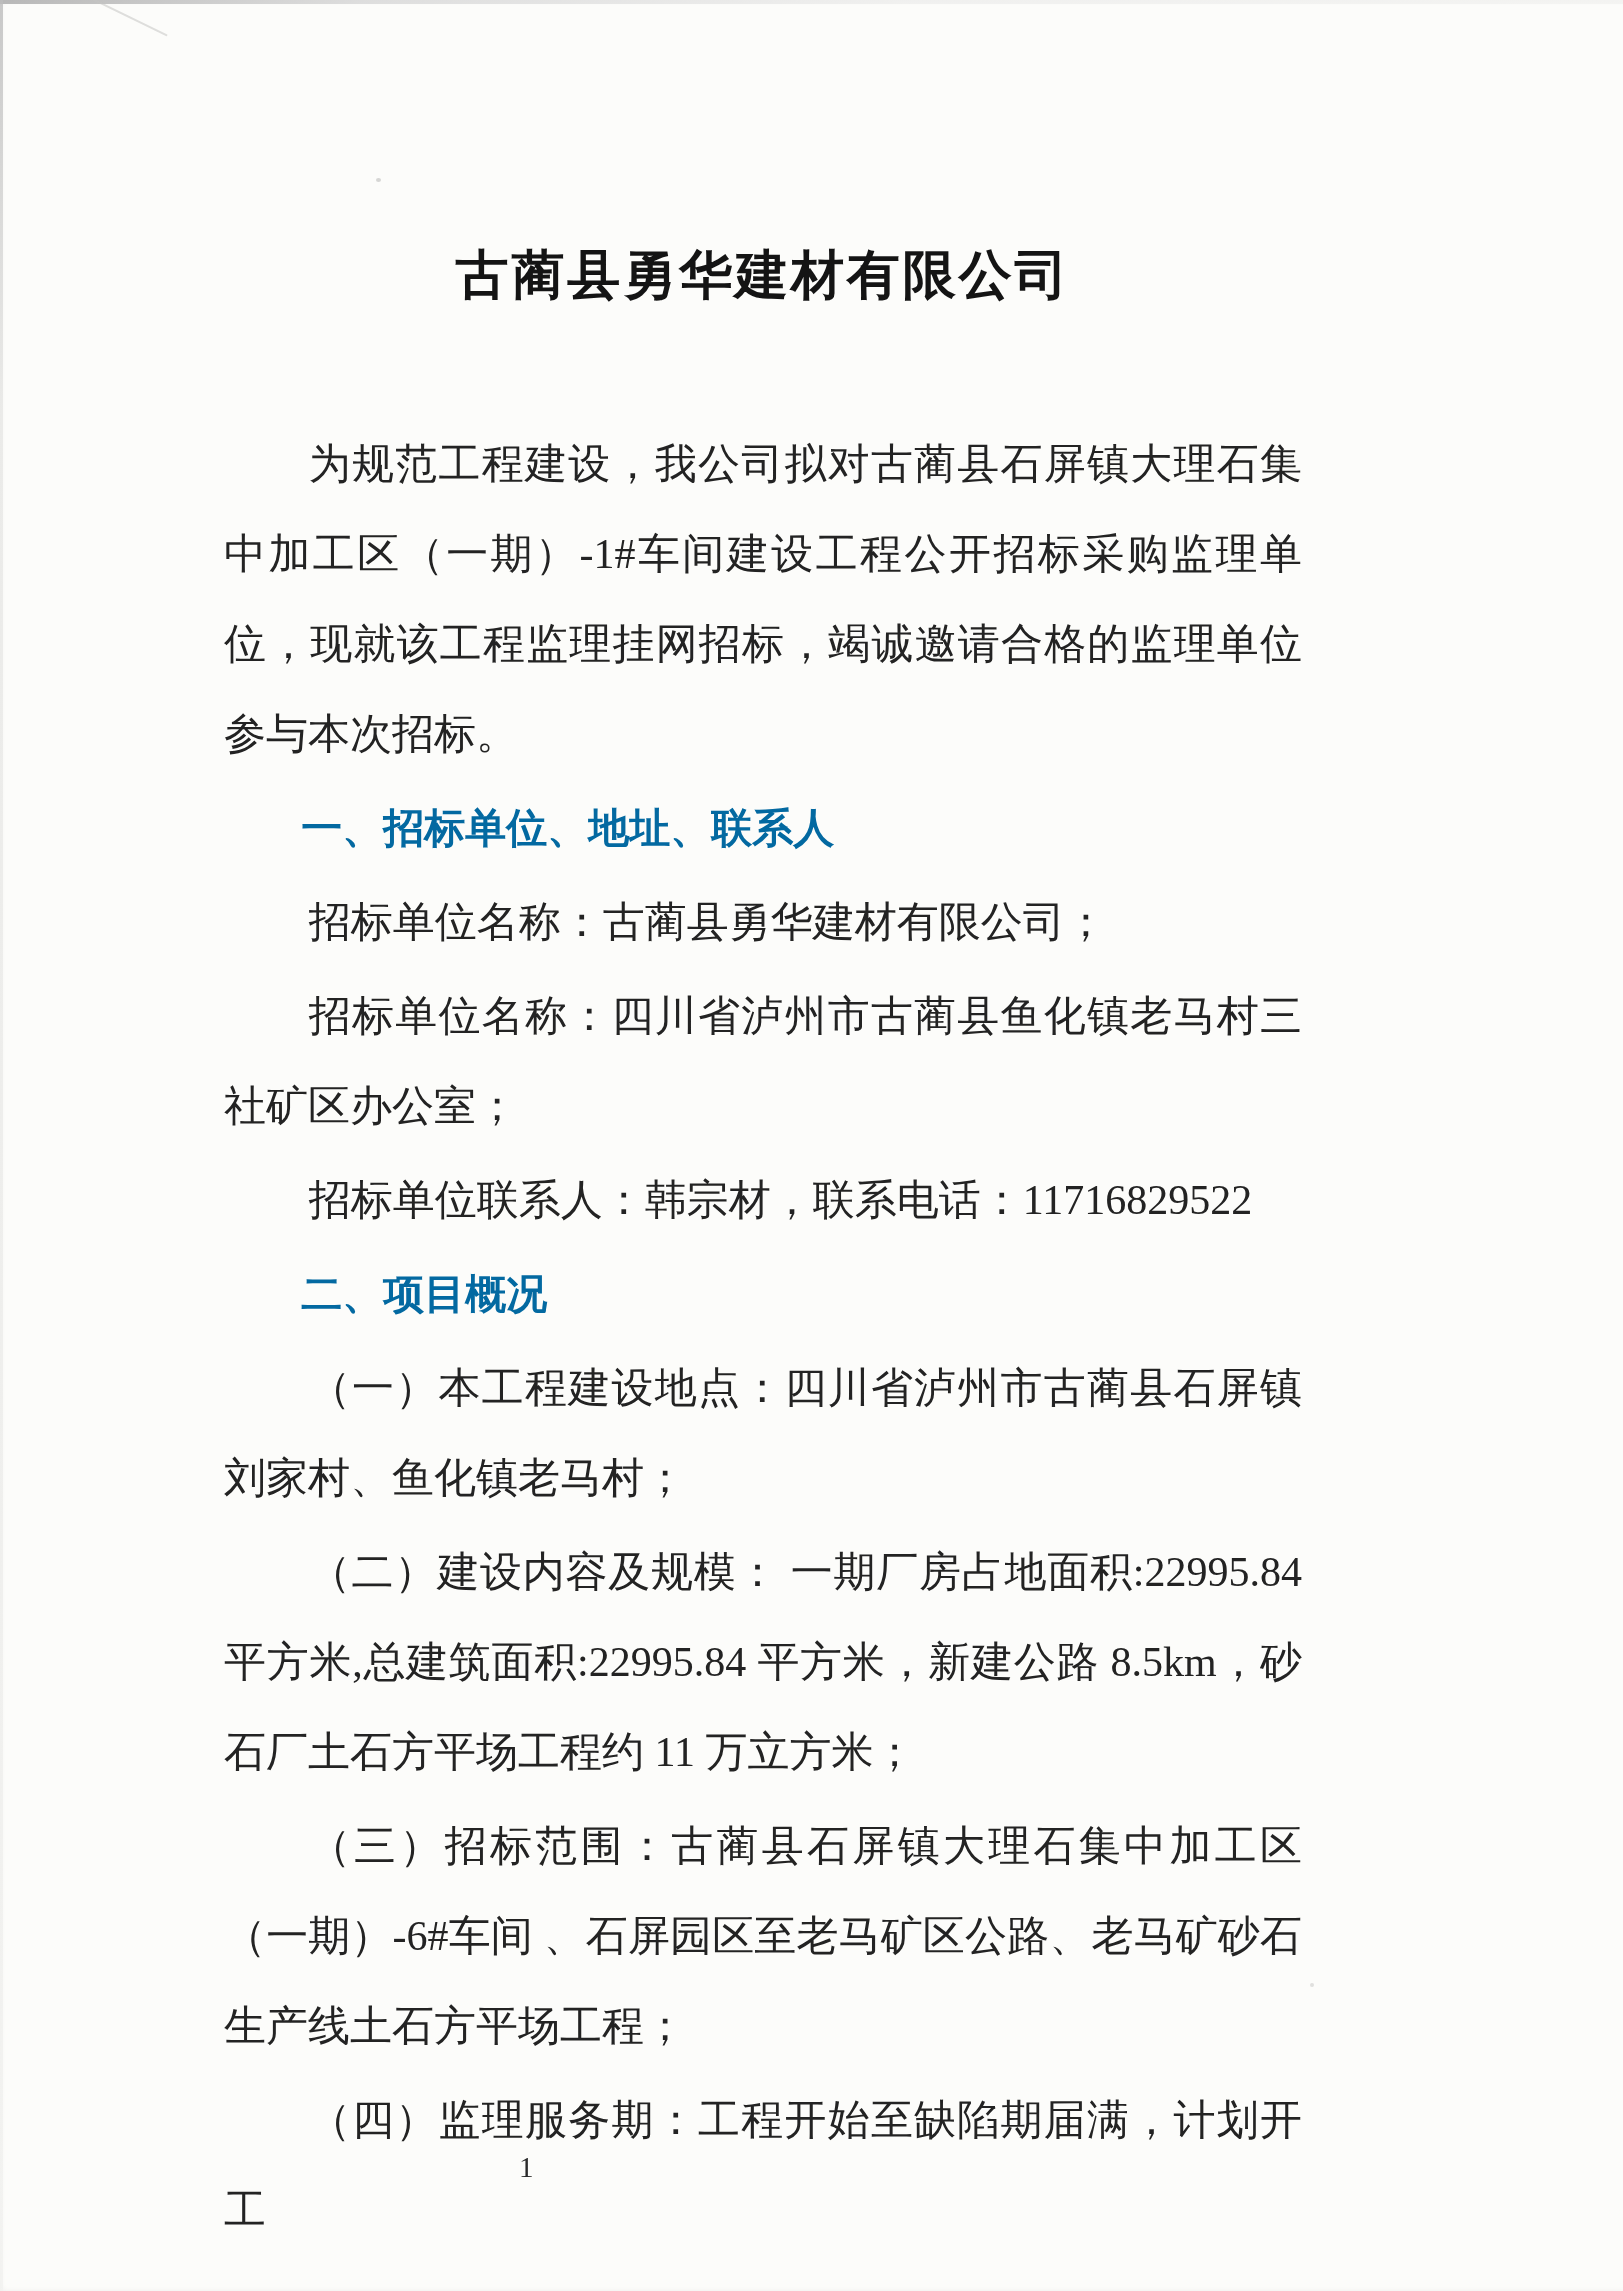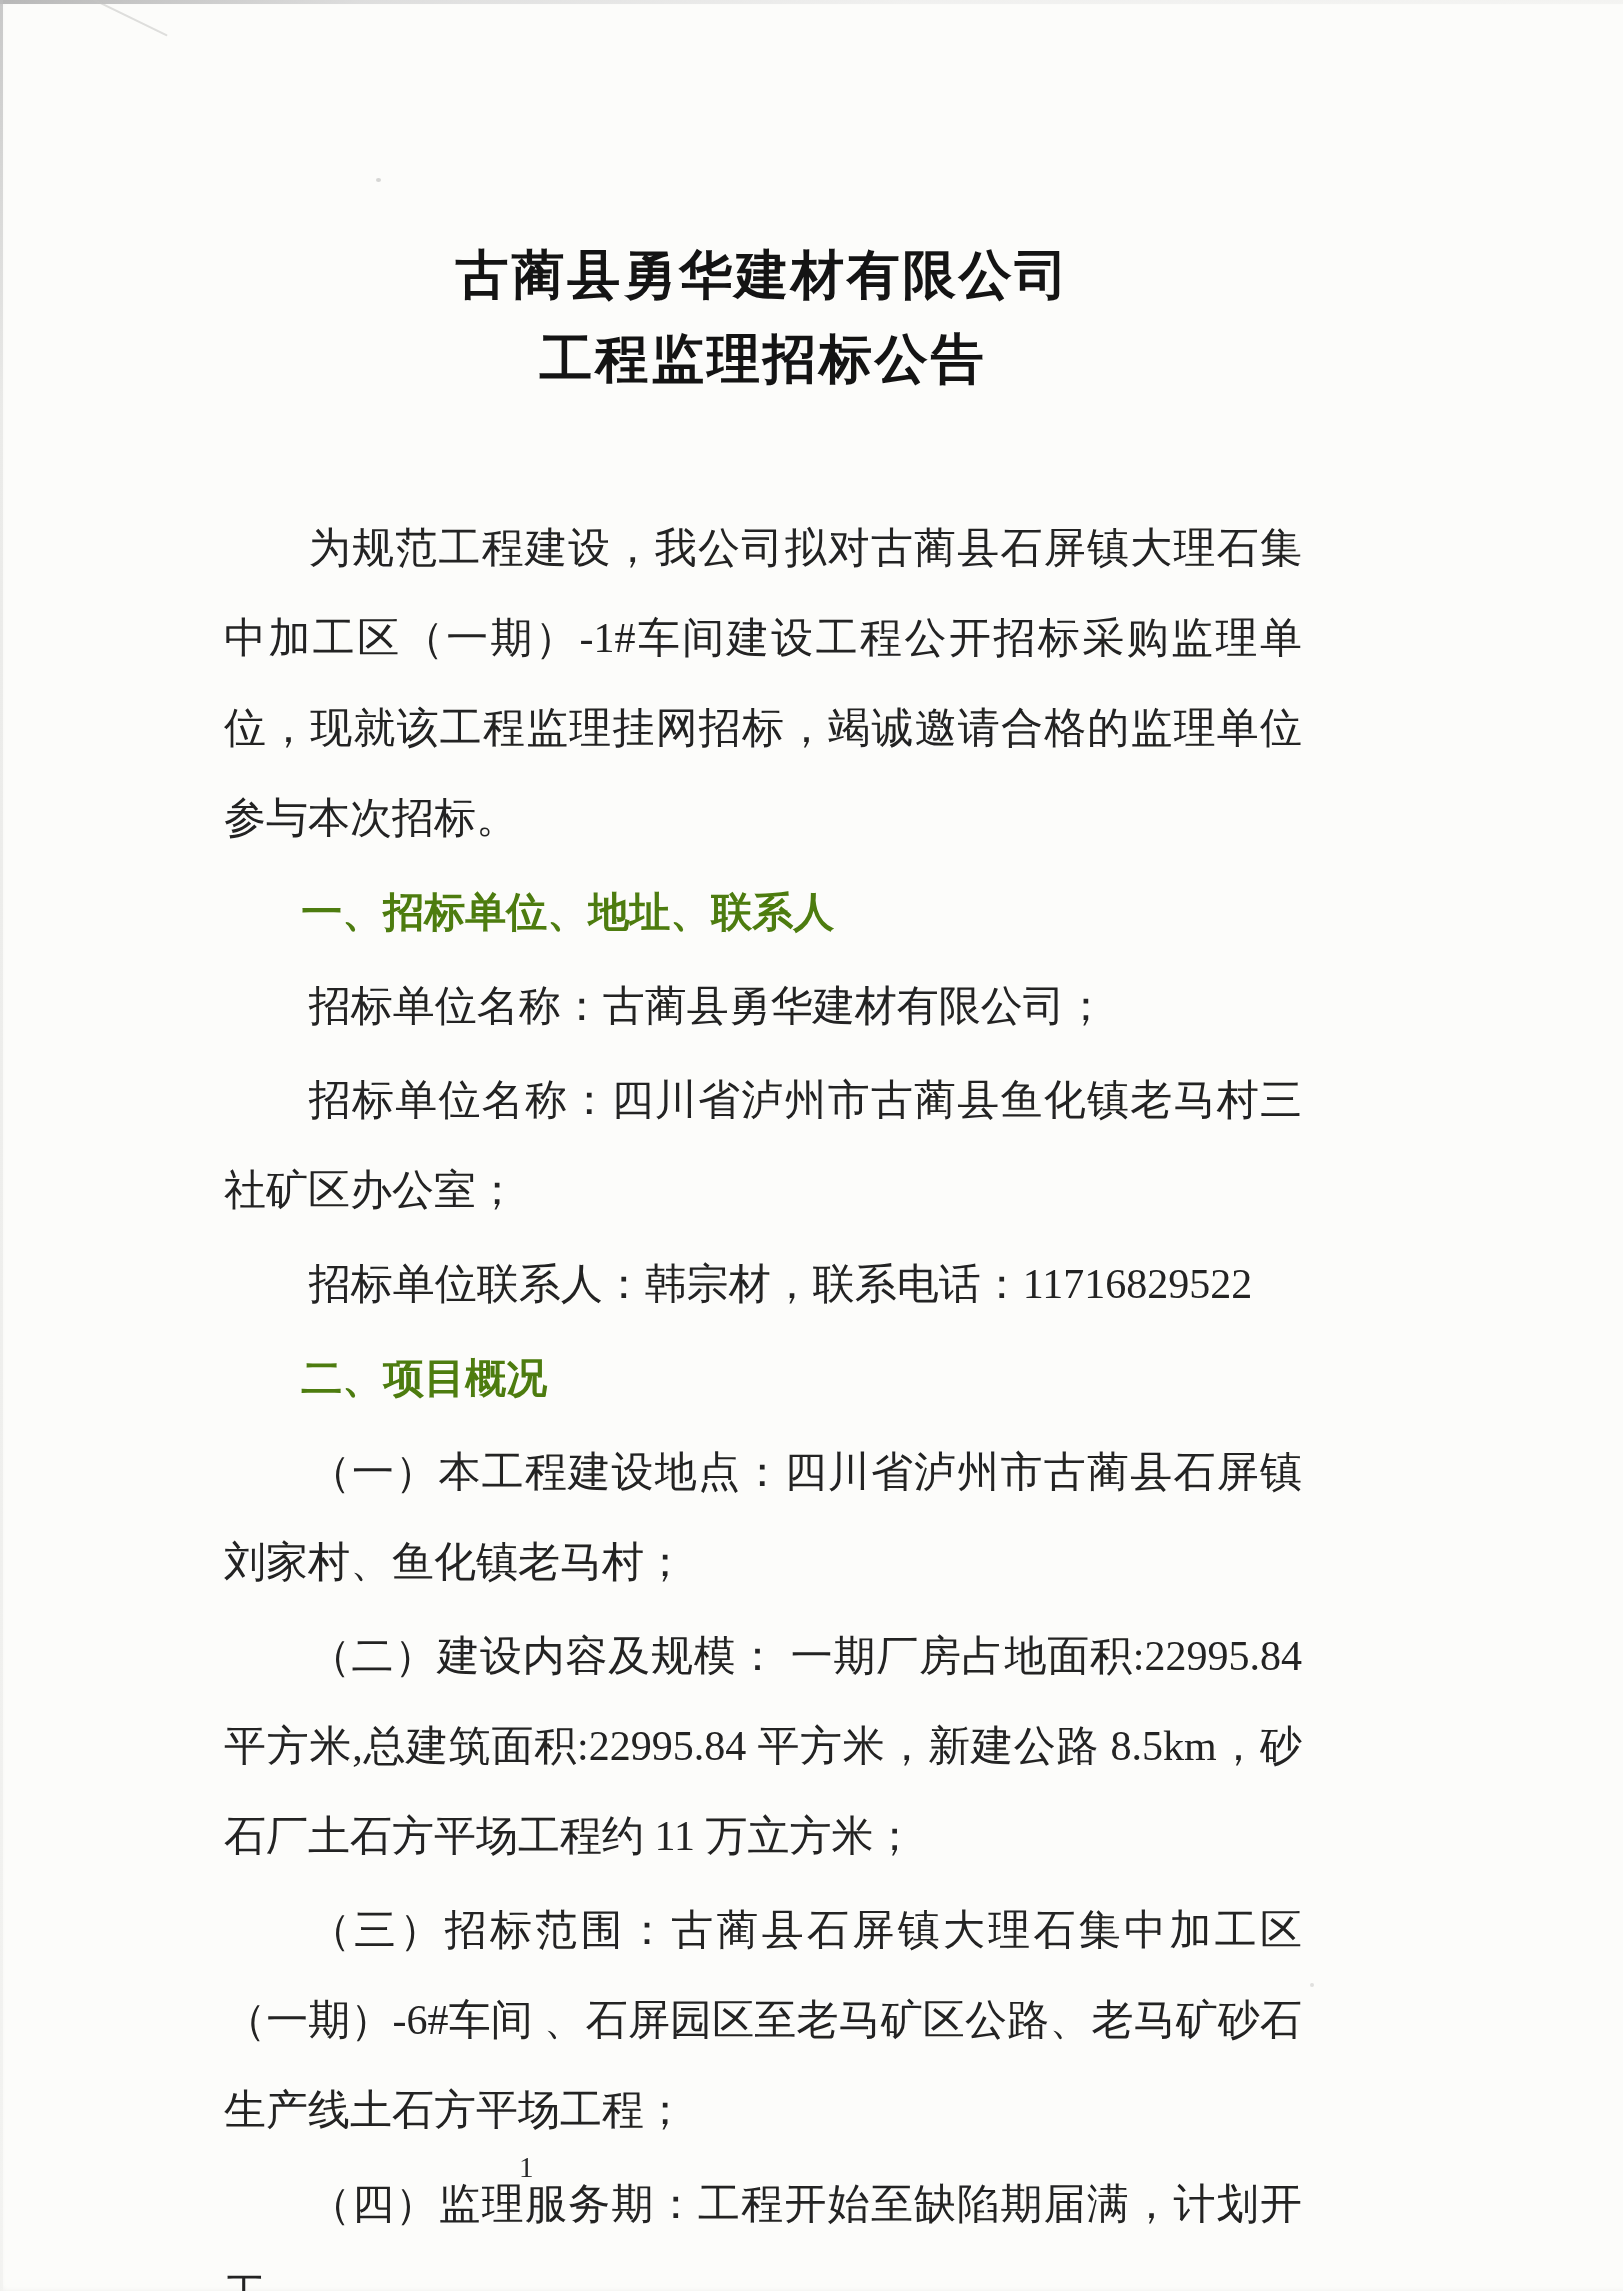--- a/index.html
+++ b/index.html
@@ -69,21 +69,21 @@
     text-indent: 2.02em;
     font-family: "Liberation Serif", "DejaVu Serif", serif;
     color: #232323;
   }
   .heading {
     margin: 0;
     text-indent: 1.98em;
     font-family: "Liberation Sans", "DejaVu Sans", sans-serif;
     font-weight: 700;
     font-size: 41px;
-    color: #4d7c0f;
+    color: #0369a1;
     text-align: left;
   }
   .page-num {
     position: absolute;
     left: 519px;
     top: 2148px;
     font-size: 29px;
     line-height: 39px;
     color: #2a2a2a;
     font-family: "Liberation Serif", "DejaVu Serif", serif;
@@ -98,21 +98,20 @@
   <div class="edge-left"></div>
   <div class="edge-right"></div>
   <div class="scratch"></div>
   <div class="speck-1"></div>
   <div class="speck-2"></div>
 
   <div class="content">
 
     <div class="title-block">
       <div>古蔺县勇华建材有限公司</div>
-      <div>工程监理招标公告</div>
     </div>
 
     <div class="body-block">
 
       <p class="para">为规范工程建设，我公司拟对古蔺县石屏镇大理石集中加工区（一期）-1#车间建设工程公开招标采购监理单位，现就该工程监理挂网招标，竭诚邀请合格的监理单位参与本次招标。</p>
 
       <p class="para heading">一、招标单位、地址、联系人</p>
 
       <p class="para">招标单位名称：古蔺县勇华建材有限公司；</p>
 

